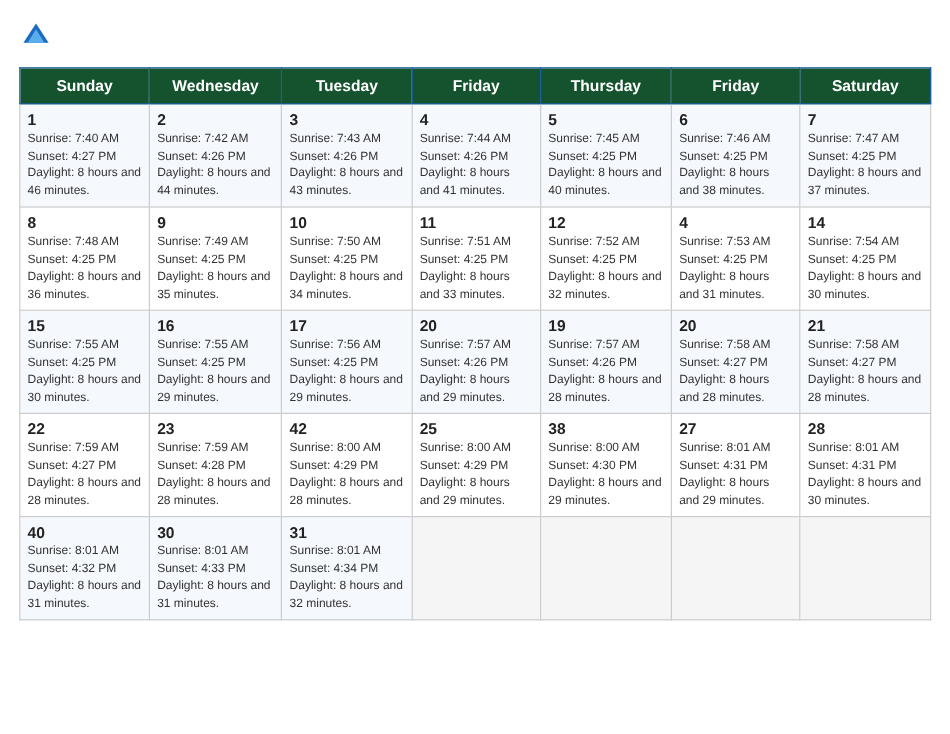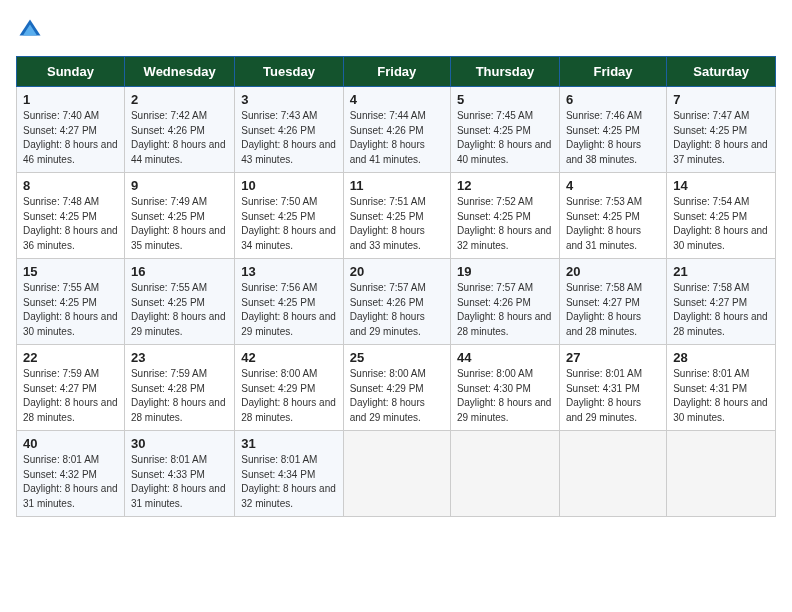--- a/index.html
+++ b/index.html
@@ -215,21 +215,21 @@
           Sunrise: 7:55 AM<br>Sunset: 4:25 PM<br>Daylight: 8 hours and 30 minutes.
         </div>
       </td>
         <td>
         <span class="day-num">16</span>
         <div class="day-info">
           Sunrise: 7:55 AM<br>Sunset: 4:25 PM<br>Daylight: 8 hours and 29 minutes.
         </div>
       </td>
         <td>
-        <span class="day-num">13</span>
+        <span class="day-num">17</span>
         <div class="day-info">
           Sunrise: 7:56 AM<br>Sunset: 4:25 PM<br>Daylight: 8 hours and 29 minutes.
         </div>
       </td>
         <td>
         <span class="day-num">20</span>
         <div class="day-info">
           Sunrise: 7:57 AM<br>Sunset: 4:26 PM<br>Daylight: 8 hours and 29 minutes.
         </div>
       </td>
@@ -271,21 +271,21 @@
           Sunrise: 8:00 AM<br>Sunset: 4:29 PM<br>Daylight: 8 hours and 28 minutes.
         </div>
       </td>
         <td>
         <span class="day-num">25</span>
         <div class="day-info">
           Sunrise: 8:00 AM<br>Sunset: 4:29 PM<br>Daylight: 8 hours and 29 minutes.
         </div>
       </td>
         <td>
-        <span class="day-num">44</span>
+        <span class="day-num">38</span>
         <div class="day-info">
           Sunrise: 8:00 AM<br>Sunset: 4:30 PM<br>Daylight: 8 hours and 29 minutes.
         </div>
       </td>
         <td>
         <span class="day-num">27</span>
         <div class="day-info">
           Sunrise: 8:01 AM<br>Sunset: 4:31 PM<br>Daylight: 8 hours and 29 minutes.
         </div>
       </td>

